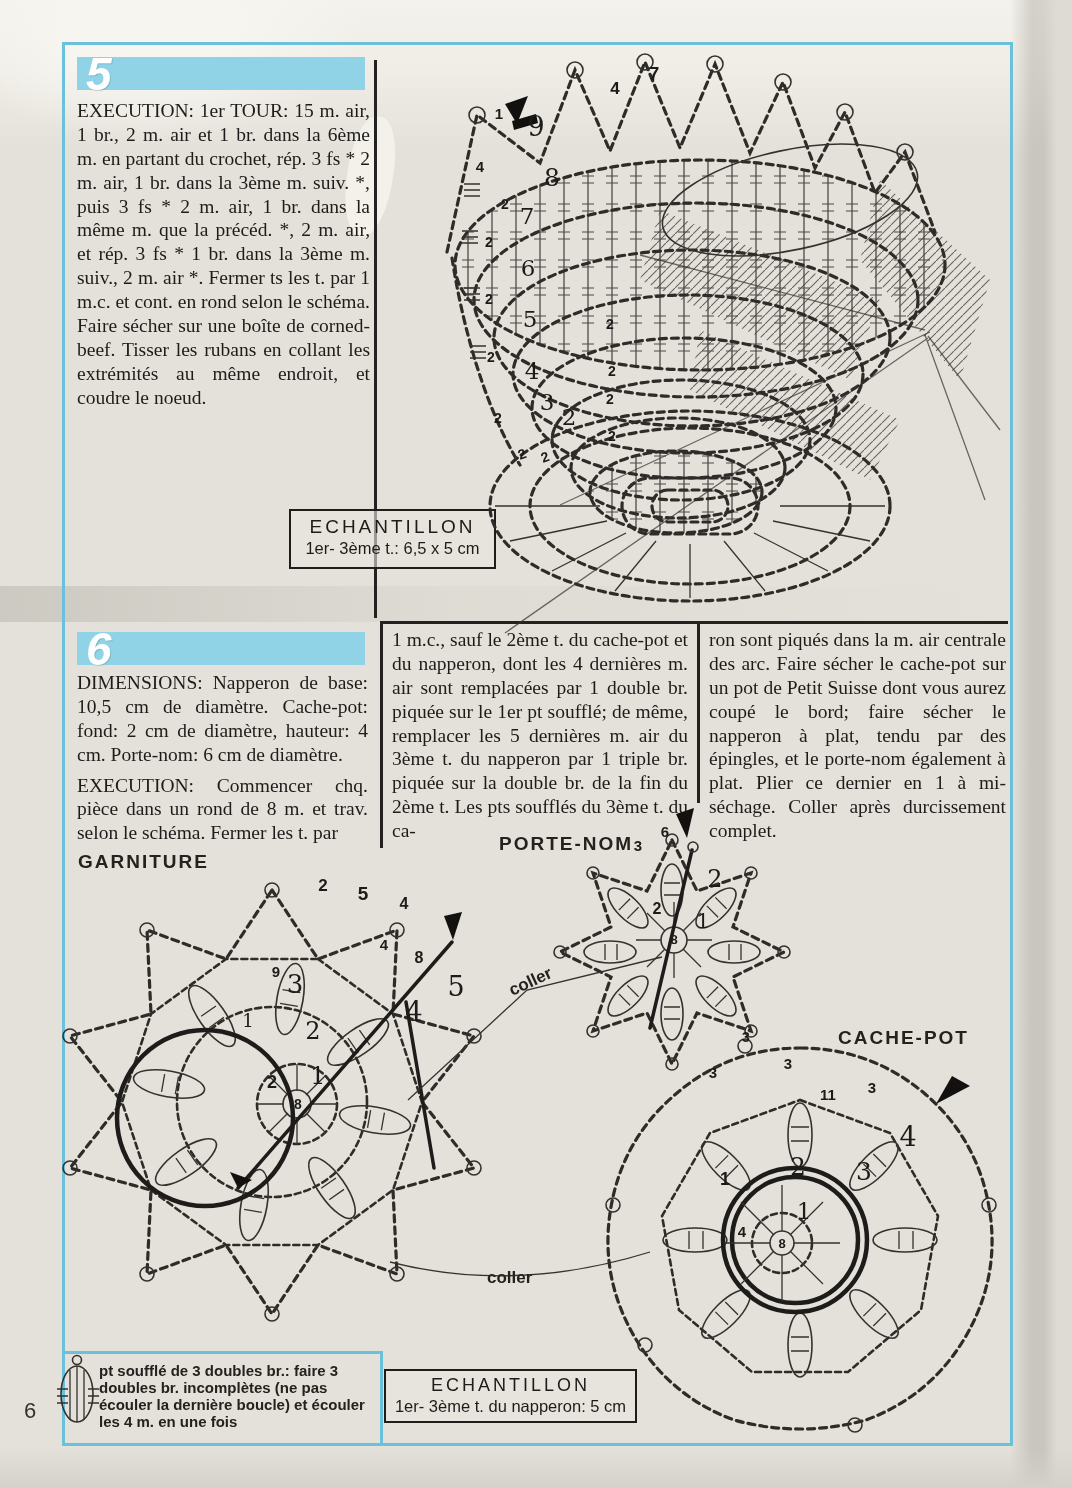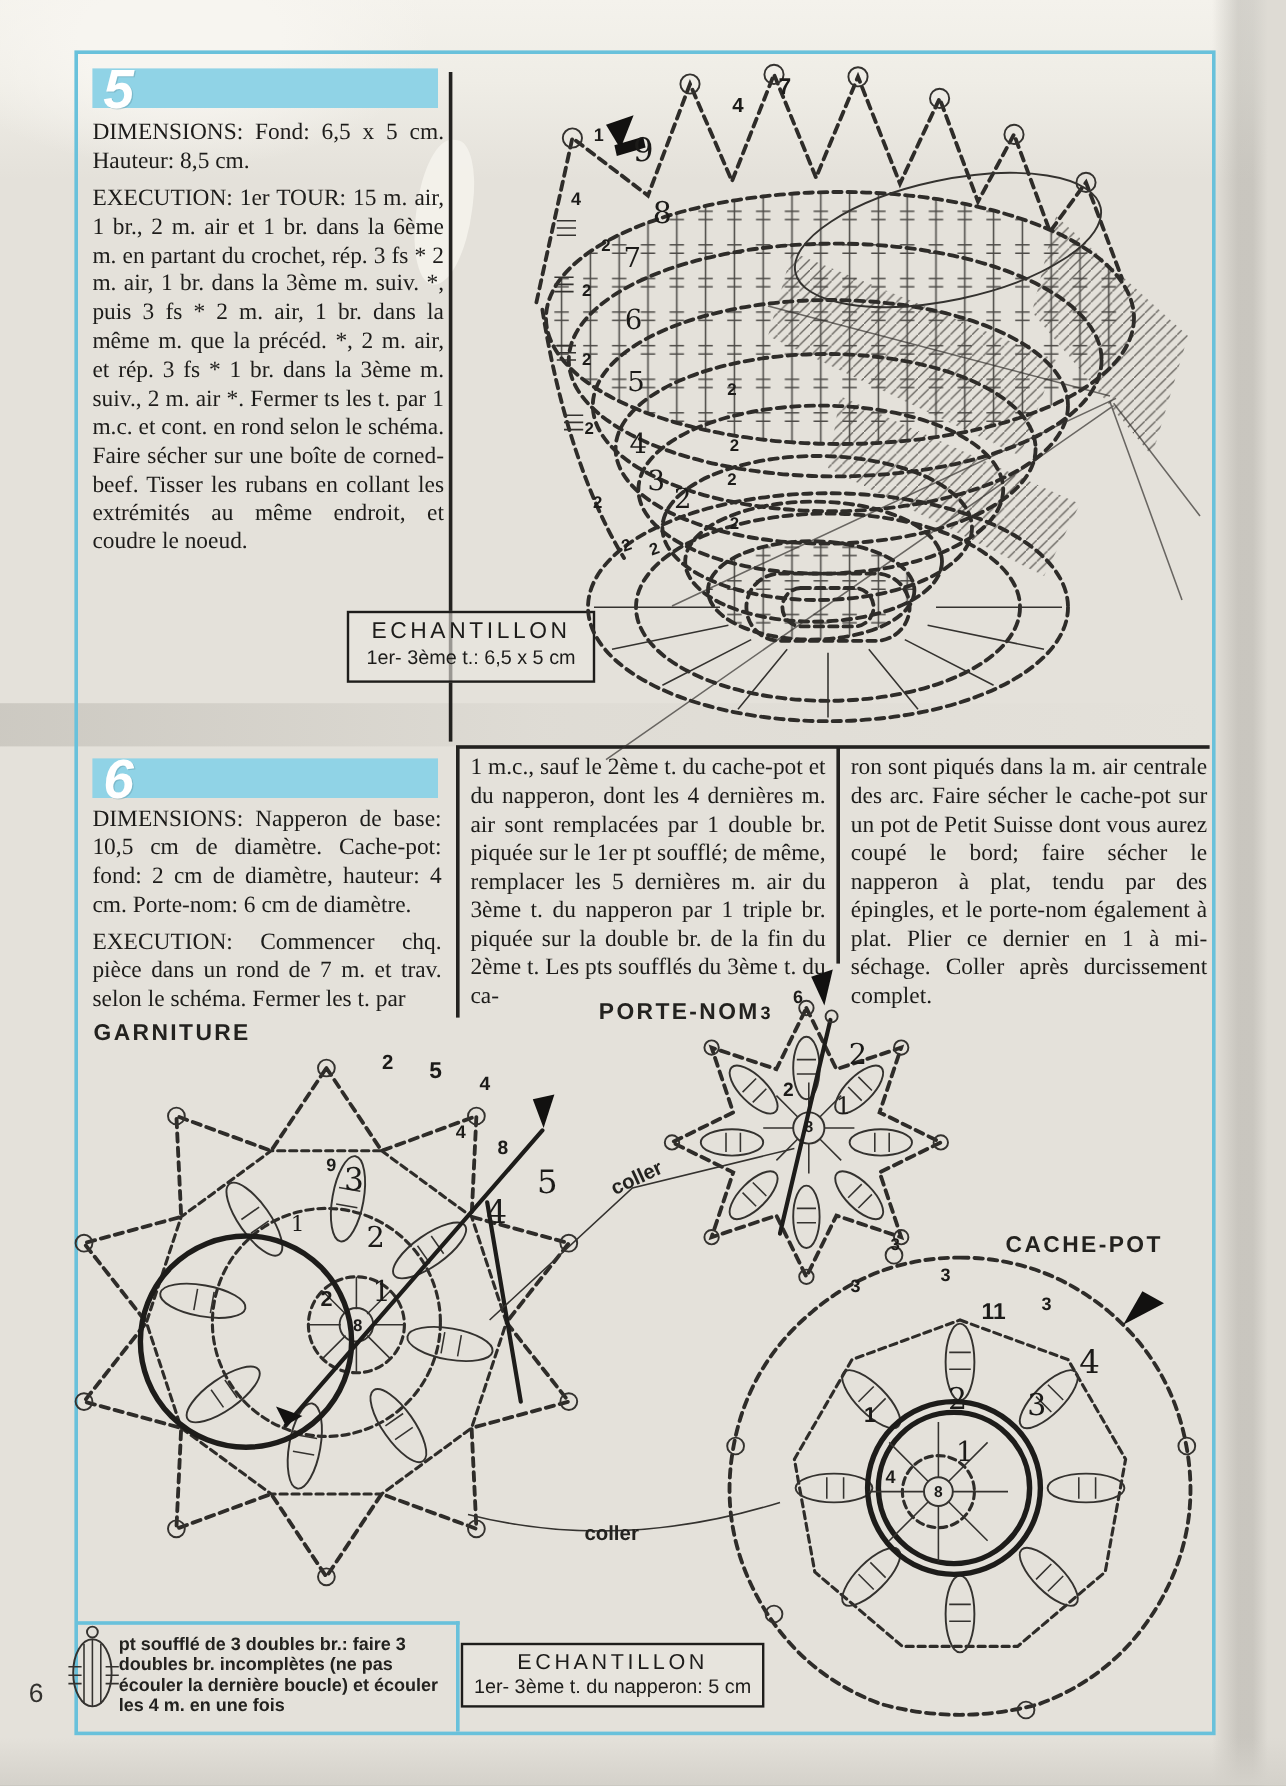--- a/index.html
+++ b/index.html
@@ -86,38 +86,37 @@
   <div class="edge-right"></div>
   <div class="shade-bottom"></div>
 
   <div class="frame"></div>
   <div class="tear"></div>
 
   <div class="secbar bar5">
     <span class="secnum">5</span>
   </div>
   <div class="textcol s5text">
-    <p><span>DIMENSIONS:</span><span> Fond: 6,5 x 5 cm. Hauteur: 8,5 cm.</span></p>
     <p><span>EXECUTION:</span><span> 1er TOUR: 15 m. air, 1 br., 2 m. air et 1 br. dans la 6ème m. en partant du crochet, rép. 3 fs * 2 m. air, 1 br. dans la 3ème m. suiv. *, puis 3 fs * 2 m. air, 1 br. dans la même m. que la précéd. *, 2 m. air, et rép. 3 fs * 1 br. dans la 3ème m. suiv., 2 m. air *. Fermer ts les t. par 1 m.c. et cont. en rond selon le schéma. Faire sécher sur une boîte de corned-beef. Tisser les rubans en collant les extrémités au même endroit, et coudre le noeud.</span></p>
   </div>
   <div class="vline v1"></div>
   <div class="echbox ech1">
     <div class="echtitle">ECHANTILLON</div>
     <div class="echline">1er- 3ème t.: 6,5 x 5 cm</div>
   </div>
 
   <div class="hline"></div>
   <div class="vline v2"></div>
   <div class="vline v3"></div>
   <div class="secbar bar6">
     <span class="secnum">6</span>
   </div>
   <div class="textcol s6c1">
     <p><span>DIMENSIONS:</span><span> Napperon de base: 10,5 cm de diamètre. Cache-pot: fond: 2 cm de diamètre, hauteur: 4 cm. Porte-nom: 6 cm de diamètre.</span></p>
-    <p><span>EXECUTION:</span><span> Commencer chq. pièce dans un rond de 7 m. et trav. selon le schéma. Fermer les t. par</span></p>
+    <p><span>EXECUTION:</span><span> Commencer chq. pièce dans un rond de 8 m. et trav. selon le schéma. Fermer les t. par</span></p>
   </div>
   <div class="textcol s6c2">
     <p>1 m.c., sauf le 2ème t. du cache-pot et du napperon, dont les 4 dernières m. air sont remplacées par 1 double br. piquée sur le 1er pt soufflé; de même, remplacer les 5 dernières m. air du 3ème t. du napperon par 1 triple br. piquée sur la double br. de la fin du 2ème t. Les pts soufflés du 3ème t. du ca-</p>
   </div>
   <div class="textcol s6c3">
     <p>ron sont piqués dans la m. air centrale des arc. Faire sécher le cache-pot sur un pot de Petit Suisse dont vous aurez coupé le bord; faire sécher le napperon à plat, tendu par des épingles, et le porte-nom également à plat. Plier ce dernier en 1 à mi-séchage. Coller après durcissement complet.</p>
   </div>
 
   <svg class="diag" width="1072" height="1488" viewBox="0 0 1072 1488">
     <defs>
@@ -376,21 +375,21 @@
       <span class="dlabel bold" style="left: 638px; top: 845px; font-size: 15px; transform: translate(-50%, -50%);">3</span>
       <span class="dlabel bold" style="left: 665px; top: 831px; font-size: 15px; transform: translate(-50%, -50%);">6</span>
       <span class="dlabel serif" style="left: 715px; top: 879px; font-size: 24px; transform: translate(-50%, -50%);">2</span>
       <span class="dlabel bold" style="left: 657px; top: 909px; font-size: 16px; transform: translate(-50%, -50%);">2</span>
       <span class="dlabel serif" style="left: 703px; top: 921px; font-size: 20px; transform: translate(-50%, -50%);">1</span>
       <span class="dlabel bold" style="left: 674px; top: 939px; font-size: 13px; transform: translate(-50%, -50%);">8</span>
       <span class="dlabel bold" style="left: 746px; top: 1037px; font-size: 14px; transform: translate(-50%, -50%);">3</span>
       <span class="dlabel bold" style="left: 713px; top: 1072px; font-size: 15px; transform: translate(-50%, -50%);">3</span>
       <span class="dlabel bold" style="left: 788px; top: 1063px; font-size: 15px; transform: translate(-50%, -50%);">3</span>
       <span class="dlabel bold" style="left: 872px; top: 1087px; font-size: 15px; transform: translate(-50%, -50%);">3</span>
-      <span class="dlabel bold" style="left: 828px; top: 1094px; font-size: 19px; transform: translate(-50%, -50%);">11</span>
+      <span class="dlabel bold" style="left: 828px; top: 1094px; font-size: 15px; transform: translate(-50%, -50%);">11</span>
       <span class="dlabel serif" style="left: 908px; top: 1136px; font-size: 27px; transform: translate(-50%, -50%);">4</span>
       <span class="dlabel serif" style="left: 798px; top: 1166px; font-size: 25px; transform: translate(-50%, -50%);">2</span>
       <span class="dlabel serif" style="left: 864px; top: 1171px; font-size: 25px; transform: translate(-50%, -50%);">3</span>
       <span class="dlabel bold" style="left: 725px; top: 1179px; font-size: 18px; transform: translate(-50%, -50%);">1</span>
       <span class="dlabel serif" style="left: 804px; top: 1211px; font-size: 23px; transform: translate(-50%, -50%);">1</span>
       <span class="dlabel bold" style="left: 742px; top: 1231px; font-size: 15px; transform: translate(-50%, -50%);">4</span>
       <span class="dlabel bold" style="left: 782px; top: 1243px; font-size: 13px; transform: translate(-50%, -50%);">8</span>
     </div>
 
   <div class="footbox"></div>

